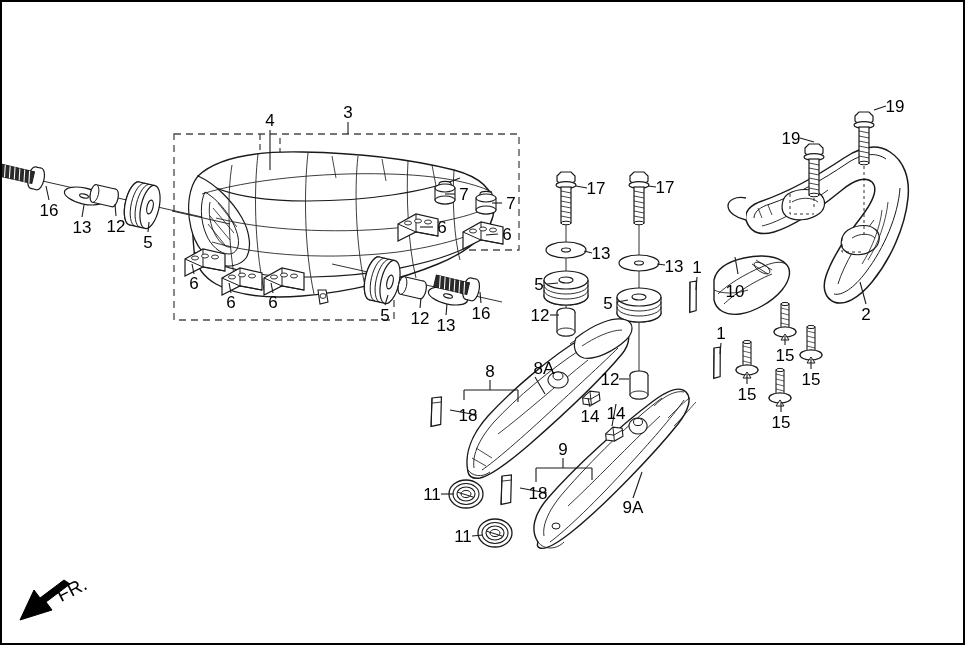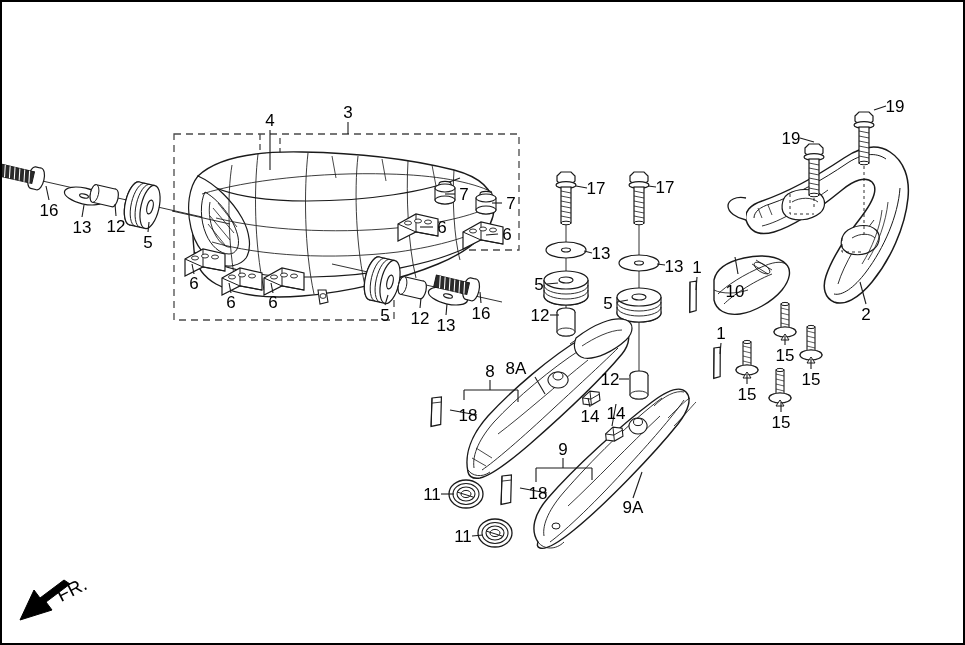--- a/index.html
+++ b/index.html
@@ -494,21 +494,21 @@
       <div class="lbl" style="left: 479px; top: 311px;">16</div>
       <div class="lbl" style="left: 594px; top: 186px;">17</div>
       <div class="lbl" style="left: 663px; top: 185px;">17</div>
       <div class="lbl" style="left: 599px; top: 251px;">13</div>
       <div class="lbl" style="left: 672px; top: 264px;">13</div>
       <div class="lbl" style="left: 537px; top: 282px;">5</div>
       <div class="lbl" style="left: 606px; top: 301px;">5</div>
       <div class="lbl" style="left: 538px; top: 313px;">12</div>
       <div class="lbl" style="left: 608px; top: 377px;">12</div>
       <div class="lbl" style="left: 488px; top: 369px;">8</div>
-      <div class="lbl" style="left: 514px; top: 366px;">8A</div>
+      <div class="lbl" style="left: 542px; top: 366px;">8A</div>
       <div class="lbl" style="left: 466px; top: 413px;">18</div>
       <div class="lbl" style="left: 588px; top: 414px;">14</div>
       <div class="lbl" style="left: 614px; top: 411px;">14</div>
       <div class="lbl" style="left: 561px; top: 447px;">9</div>
       <div class="lbl" style="left: 536px; top: 491px;">18</div>
       <div class="lbl" style="left: 631px; top: 505px;">9A</div>
       <div class="lbl" style="left: 430px; top: 492px;">11</div>
       <div class="lbl" style="left: 461px; top: 534px;">11</div>
       <div class="lbl" style="left: 733px; top: 245px; margin-top: 44px;">10</div>
       <div class="lbl" style="left: 864px; top: 312px;">2</div>

